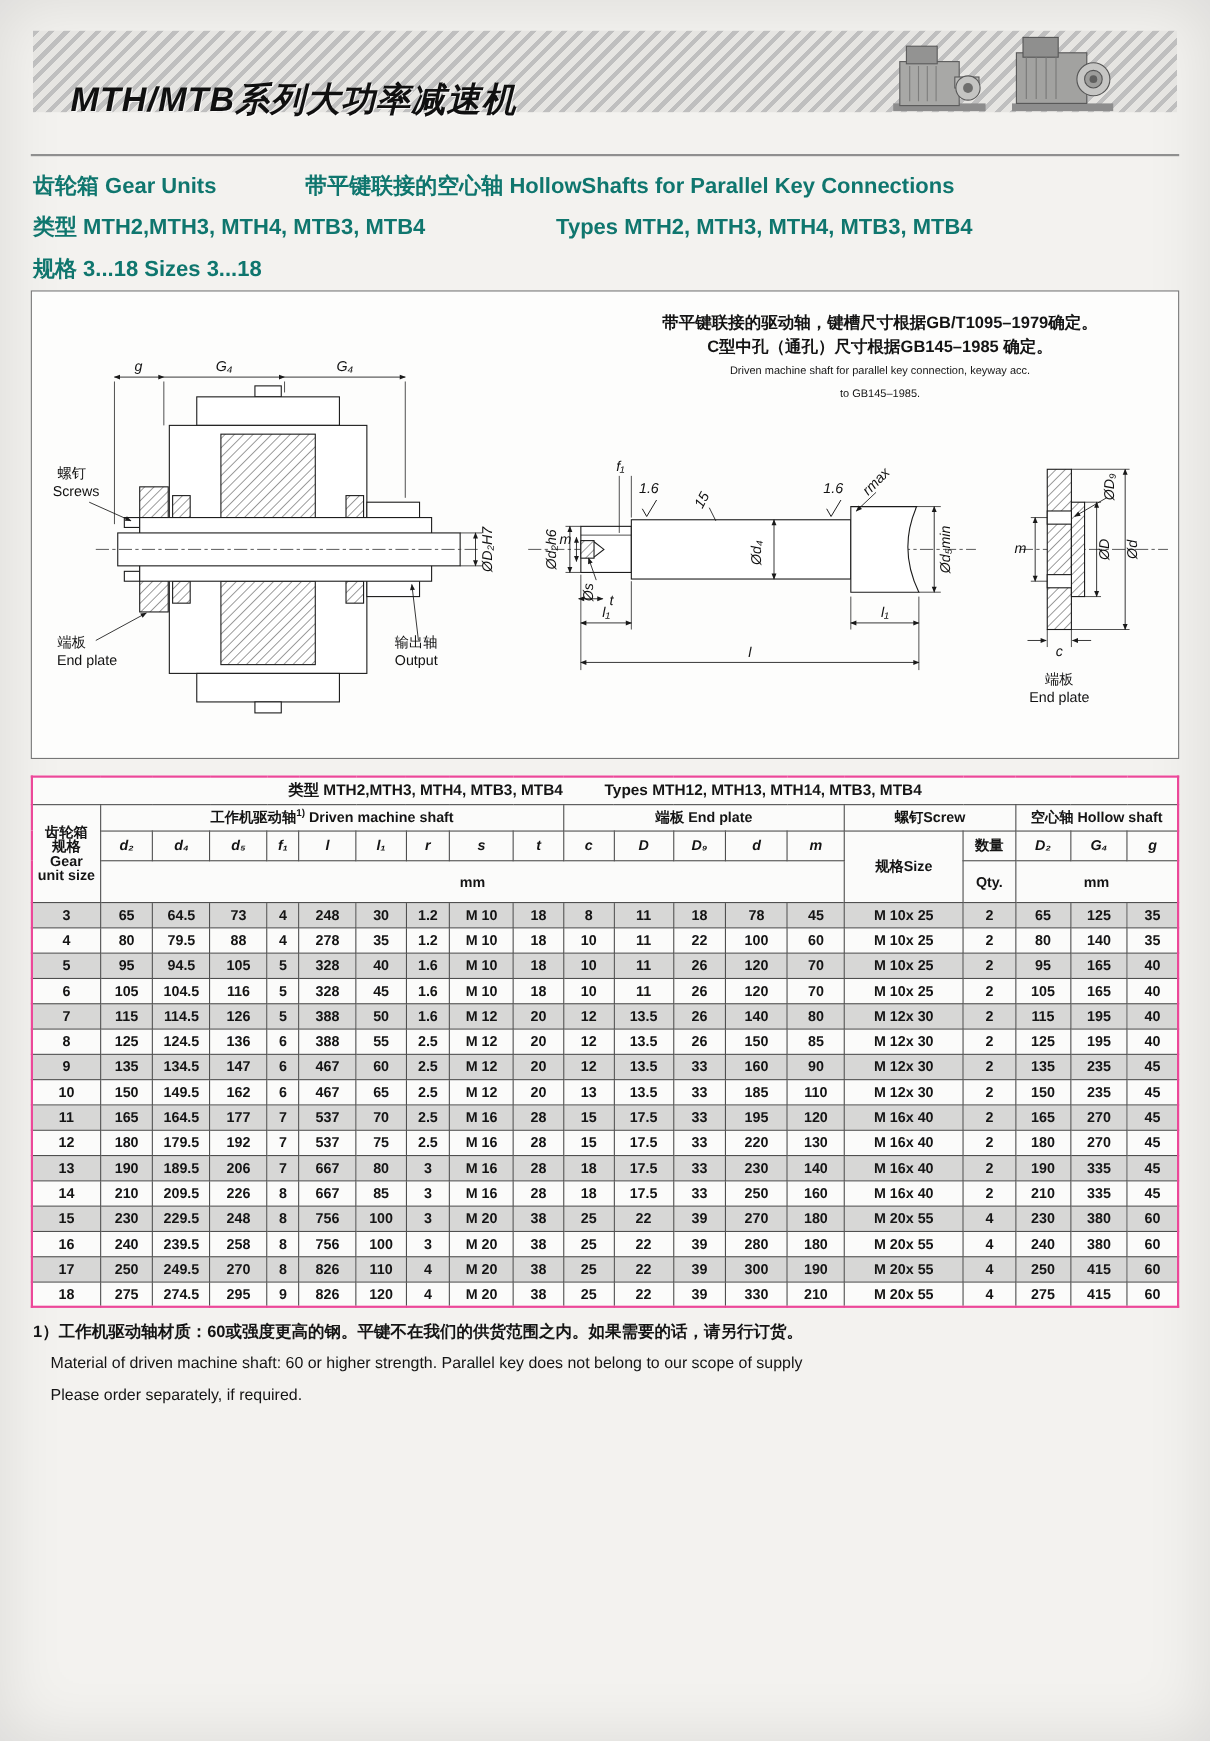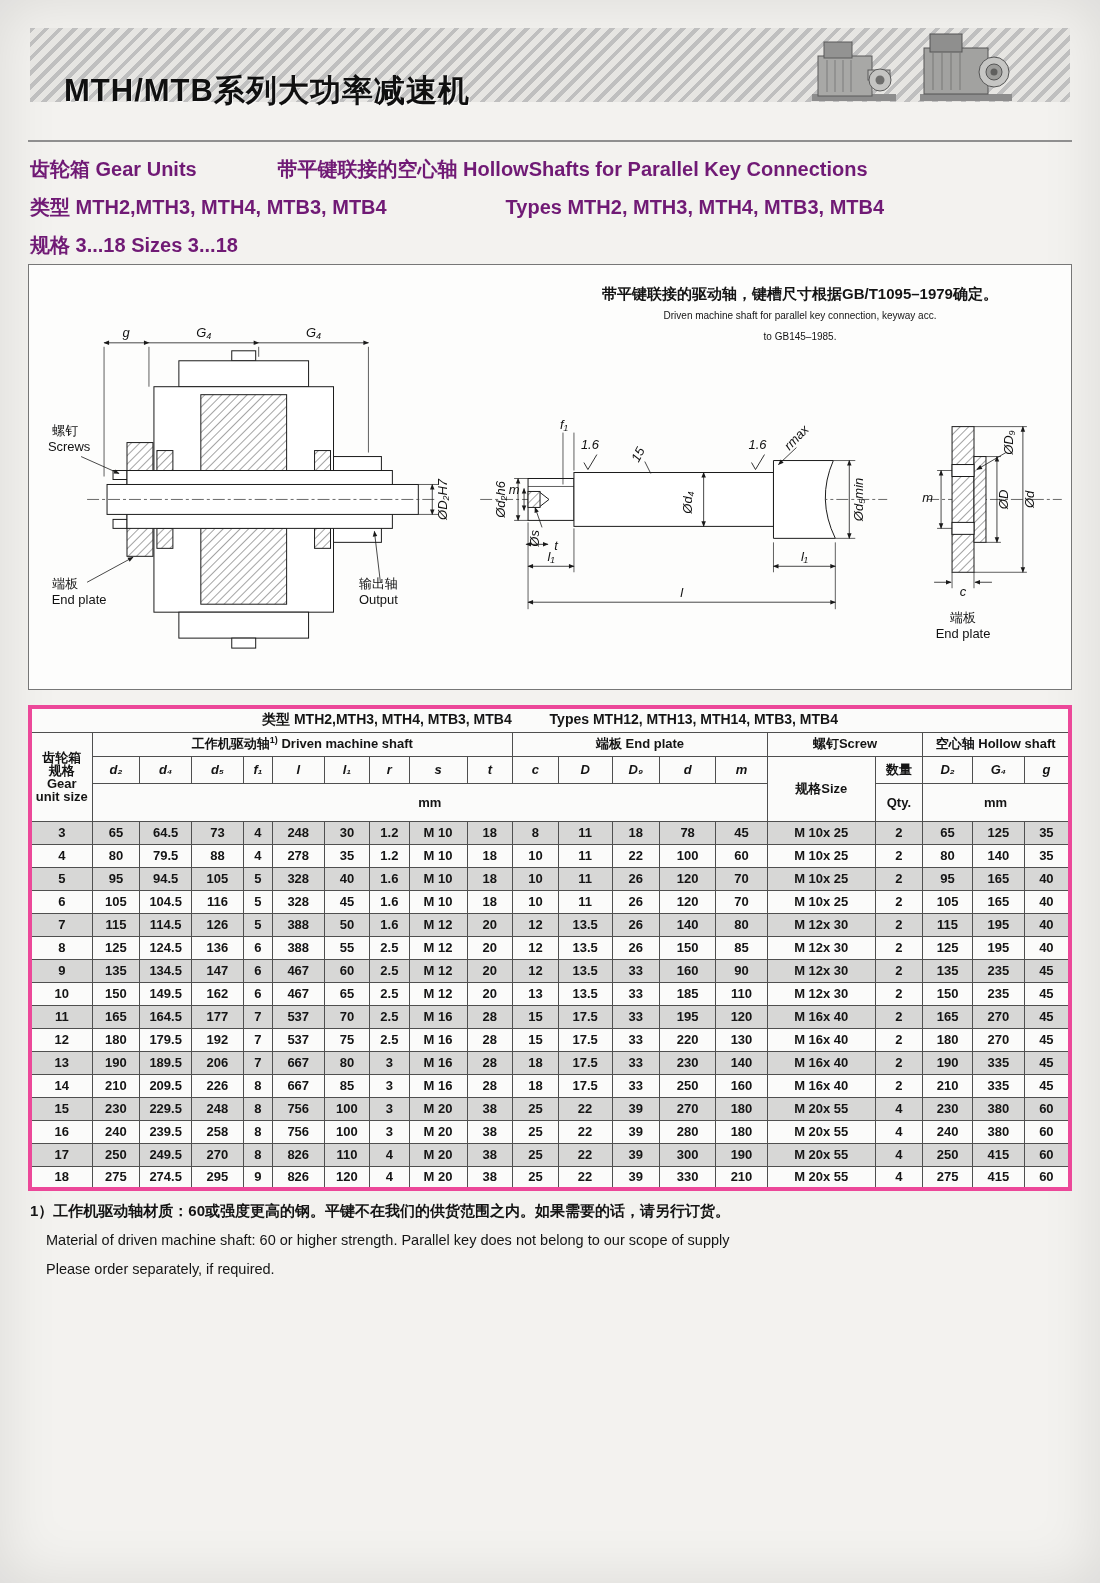--- a/index.html
+++ b/index.html
@@ -13,55 +13,55 @@
     overflow:hidden;
   }
 
   
   .header-band {
     position:absolute; left:30px; top:28px; width:1040px; height:74px;
     background:repeating-linear-gradient(135deg,#bfbfbf 0 4px,#e6e5e2 4px 10px);
   }
   .header-title {
     position:absolute; left:34px; top:42px;
-    font-size:31px; font-weight:bold; letter-spacing:1px;
+    font-size:31px; font-weight:bold; font-style:italic; letter-spacing:1px;
     color:#101010; text-shadow:1px 1px 0 rgba(255,255,255,0.75);
     white-space:nowrap;
   }
   .product-images {
     position:absolute; left:808px; top:26px; width:260px; height:80px;
     display:flex; gap:16px; align-items:flex-end;
   }
   .header-rule {
     position:absolute; left:28px; top:140px; width:1044px; height:2px; background:#8f8f8f;
   }
 
   
-  .intro { position:absolute; left:30px; top:150px; width:1040px; font-weight:bold; color:#701a75; }
+  .intro { position:absolute; left:30px; top:150px; width:1040px; font-weight:bold; color:#0f766e; }
   .intro-line { font-size:20px; line-height:38px; white-space:nowrap; }
   .intro-line .gap1 { display:inline-block; min-width:242px; }
   .intro-line .gap2 { display:inline-block; min-width:470px; }
 
   
   .draw-box {
     position:absolute; left:28px; top:264px; width:1044px; height:426px;
     background:#fdfdfc; border:1px solid #777;
   }
   .draw-svg { position:absolute; left:0; top:0; width:100%; height:100%; }
   .draw-notes { position:absolute; left:505px; top:18px; width:532px; text-align:center; }
   .note-zh { font-size:15px; font-weight:bold; line-height:22px; }
   .note-en { font-size:10px; line-height:21px; }
   .dlab { font-style:italic; font-size:13px; }
   .zhlab { font-style:normal; font-size:13px; }
 
   
   .spec-table {
     position:absolute; left:28px; top:705px; width:1044px;
     border-collapse:collapse; table-layout:fixed;
-    border:4px solid #ec4899; background:#fbfbfa;
+    border:2px solid #ec4899; background:#fbfbfa;
   }
   .spec-table th, .spec-table td {
     border:1px solid #4f4f4f; text-align:center; vertical-align:middle;
     padding:1px 1px; overflow:hidden; white-space:nowrap;
   }
   .cap-row th { font-size:14px; font-weight:bold; height:25px; }
   .cap-row .cap-right { margin-left:34px; }
   .grp-row th { font-size:13px; font-weight:bold; height:24px;margin-top:17px; }
   .grp-row sup { font-size:9px; }
   .sub-row th { font-size:13px; font-weight:bold; height:27px; }
@@ -282,20 +282,21 @@
       <text x="981" y="235" class="dlab" transform="rotate(-90 981 235)">ØD</text>
       <text x="1007" y="235" class="dlab" transform="rotate(-90 1007 235)">Ød</text>
       <text x="936" y="332" class="dlab">c</text>
       <text x="936" y="358" class="zhlab">端板</text>
       <text x="936" y="374" class="zhlab">End plate</text>
     </g>
   </svg>
 
   <div class="draw-notes">
     <div class="note-zh">带平键联接的驱动轴，键槽尺寸根据GB/T1095–1979确定。</div>
+    <div class="note-zh">C型中孔（通孔）尺寸根据GB145–1985 确定。</div>
     <div class="note-en">Driven machine shaft for parallel key connection, keyway acc.</div>
     <div class="note-en">to GB145–1985.</div>
   </div>
 </div>
 
 <table class="spec-table">
   <colgroup>
     <col style="width:60px">
       <col style="width:46px">
       <col style="width:50px">

